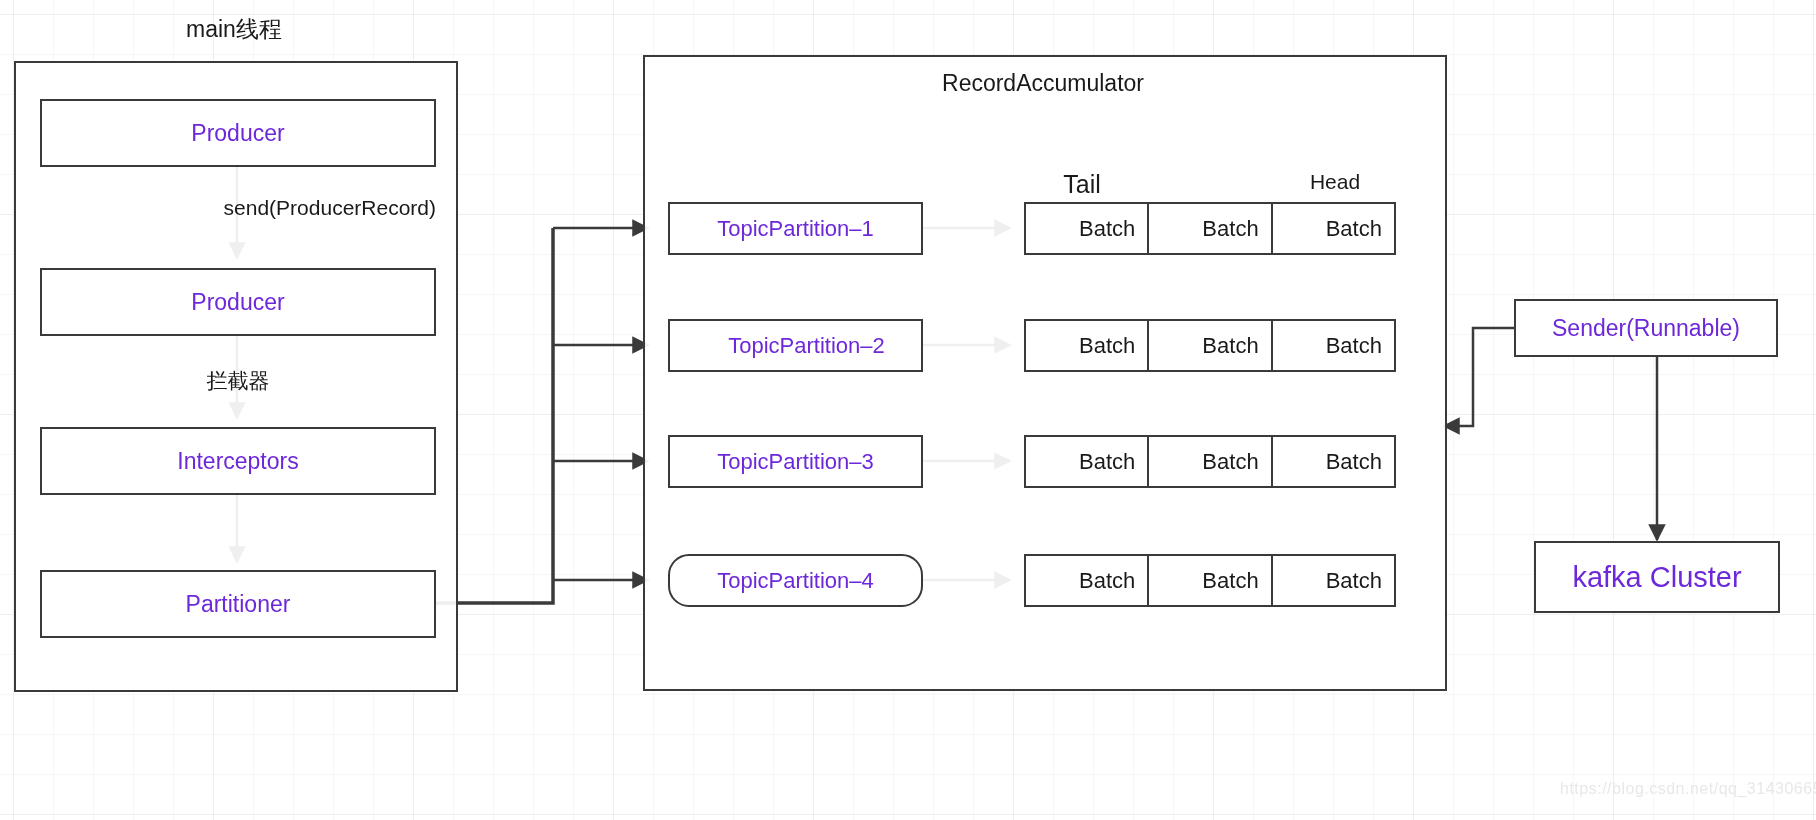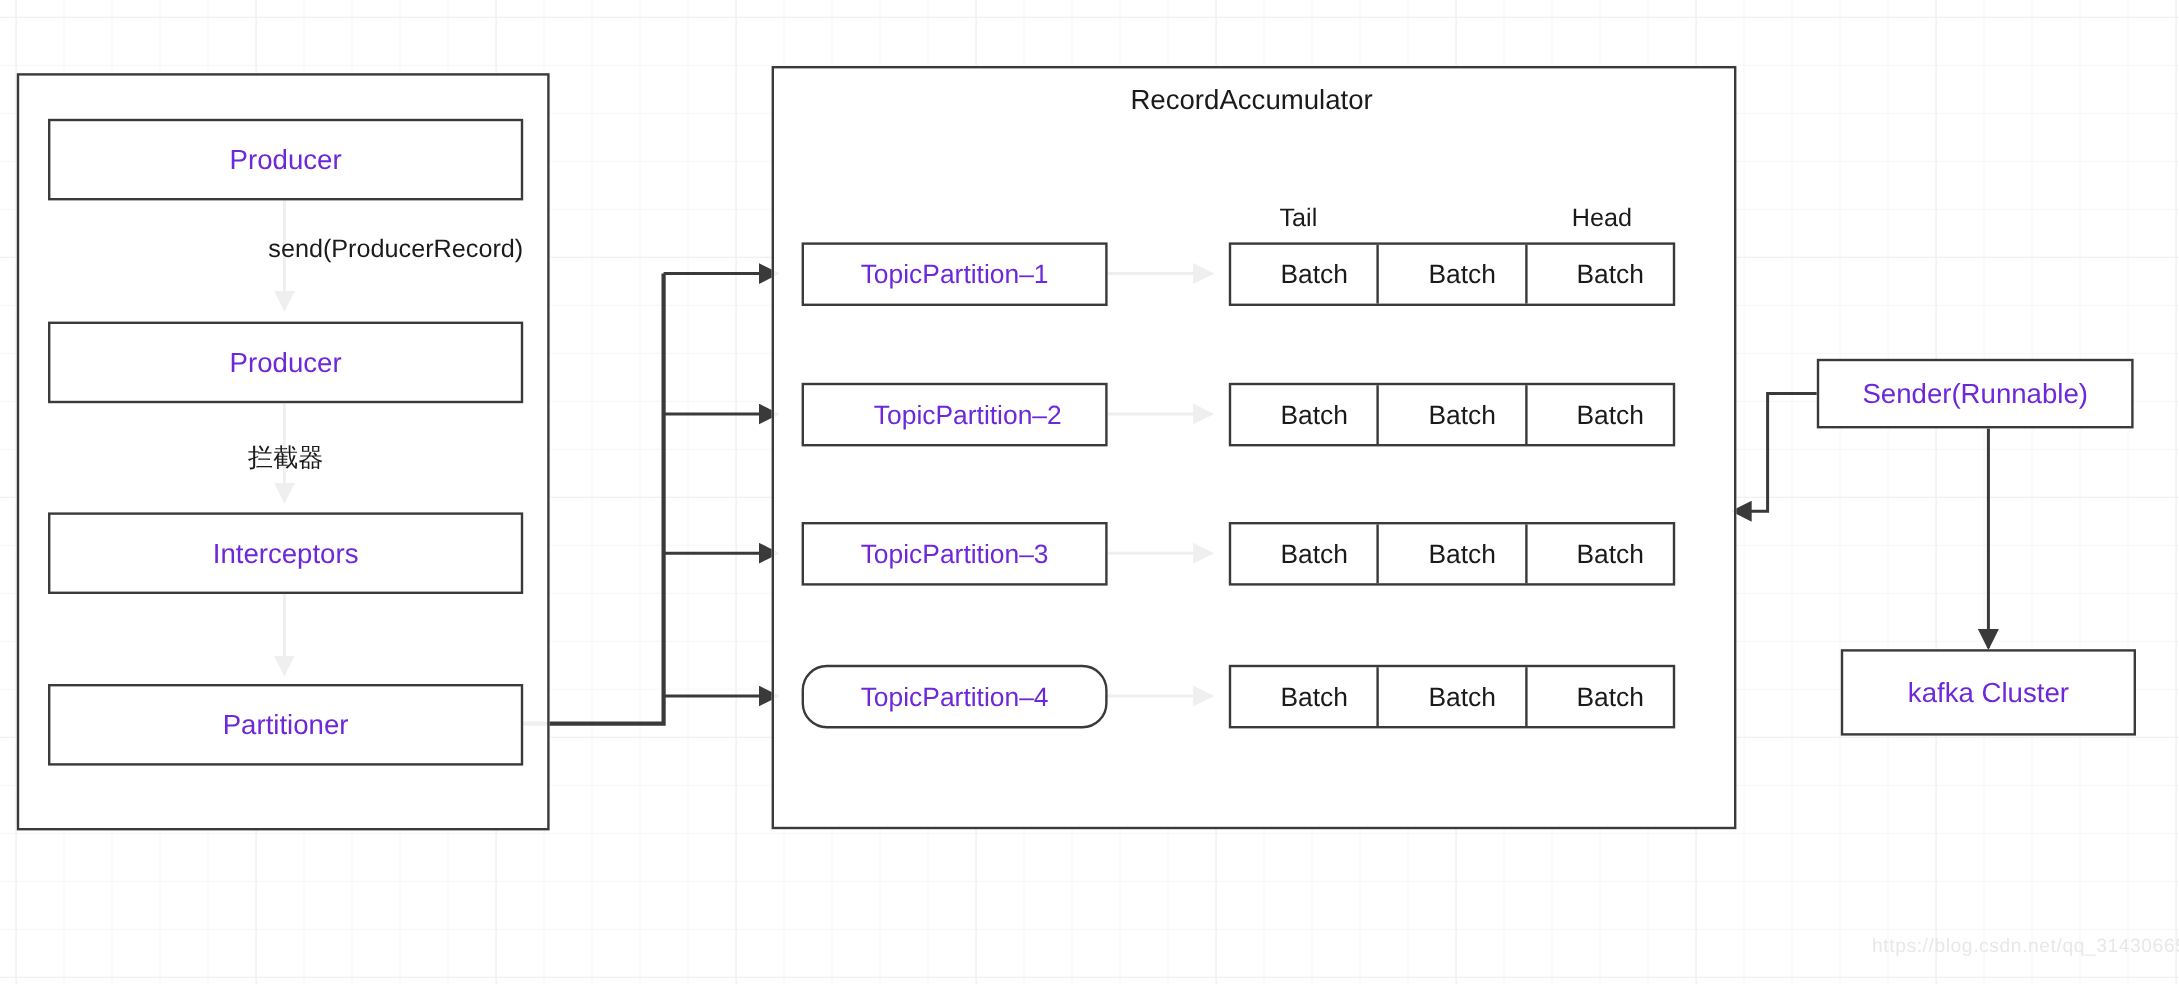--- a/index.html
+++ b/index.html
@@ -58,21 +58,21 @@
     box-sizing: border-box;
     display: flex;
     border: 2.5px solid #3a3a3a;
     background: #ffffff;
   }
   .batch-cell {
     box-sizing: border-box;
     flex: 1 1 0;
     display: flex;
     align-items: center;
-    justify-content: flex-start;
+    justify-content: center;
     color: #1a1a1a;
     border-right: 2.5px solid #3a3a3a;
     white-space: nowrap;
     margin-left: 41px;
   }
   .batch-cell:last-child { border-right: none; }
   .watermark {
     position: absolute;
     color: #e8e8e8;
     white-space: nowrap;
@@ -109,20 +109,21 @@
     <line x1="810" y1="461" x2="1010" y2="461" stroke="#3a3a3a" stroke-width="2.5" marker-end="url(#arrowRight)"></line>
     <line x1="810" y1="580" x2="1010" y2="580" stroke="#3a3a3a" stroke-width="2.5" marker-end="url(#arrowRight)"></line>
 
     <path d="M 1514 328 L 1473 328 L 1473 426 L 1444 426" stroke="#3a3a3a" stroke-width="2.5" fill="none" marker-end="url(#arrowRight)"></path>
 
     <line x1="1657" y1="357" x2="1657" y2="540" stroke="#3a3a3a" stroke-width="2.5" marker-end="url(#arrowRight)"></line>
   </svg>
 
   <div class="container-box" style="position:absolute; left:14px; top:61px; width:440px; height:627px;"></div>
 
+  <div class="lbl" style="left:14px; top:14px; width:440px; font-size:23px;">main线程</div>
 
   <div class="box" style="left:40px; top:99px; width:396px; height:68px; font-size:23px;">
     <span>Producer</span>
   </div>
 
   <div class="lbl" style="left:40px; top:196px; width:396px; font-size:21px;text-align:right;">send(ProducerRecord)</div>
 
   <div class="box" style="left:40px; top:268px; width:396px; height:68px; font-size:23px;">
     <span>Producer</span>
   </div>
@@ -134,21 +135,21 @@
   </div>
 
   <div class="box" style="left:40px; top:570px; width:396px; height:68px; font-size:23px;">
     <span>Partitioner</span>
   </div>
 
   <div class="container-box" style="position:absolute; left:643px; top:55px; width:800px; height:632px;"></div>
 
   <div class="lbl" style="left:643px; top:70px; width:800px; font-size:23px;">RecordAccumulator</div>
 
-  <div class="lbl" style="left:1022px; top:170px; width:120px; font-size:21px;">Tail</div>
+  <div class="lbl" style="left:1022px; top:170px; width:120px; font-size:25px;">Tail</div>
   <div class="lbl" style="left:1275px; top:170px; width:120px; font-size:21px;">Head</div>
 
   <div class="box" style="left:668px; top:202px; width:255px; height:53px; font-size:22px;">
     <span>TopicPartition–1</span>
   </div>
   <div class="batch-strip" style="left:1024px; top:202px; width:372px; height:53px;">
     <div class="batch-cell" style="font-size:22px;">
       <span>Batch</span>
     </div>
     <div class="batch-cell" style="font-size:22px;">
@@ -201,19 +202,19 @@
     </div>
     <div class="batch-cell" style="font-size:22px;">
       <span>Batch</span>
     </div>
   </div>
 
   <div class="box" style="left:1514px; top:299px; width:264px; height:58px; font-size:23px;">
     <span>Sender(Runnable)</span>
   </div>
 
-  <div class="box" style="left:1534px; top:541px; width:246px; height:72px; font-size:23px;justify-content:center;">
+  <div class="box" style="left:1534px; top:541px; width:246px; height:72px; font-size:29px;justify-content:center;">
     <span>kafka Cluster</span>
   </div>
 
   <div class="watermark" style="left:1560px; top:780px; font-size:16px;">https://blog.csdn.net/qq_31430665</div>
 
 </div>
 
 </body></html>

